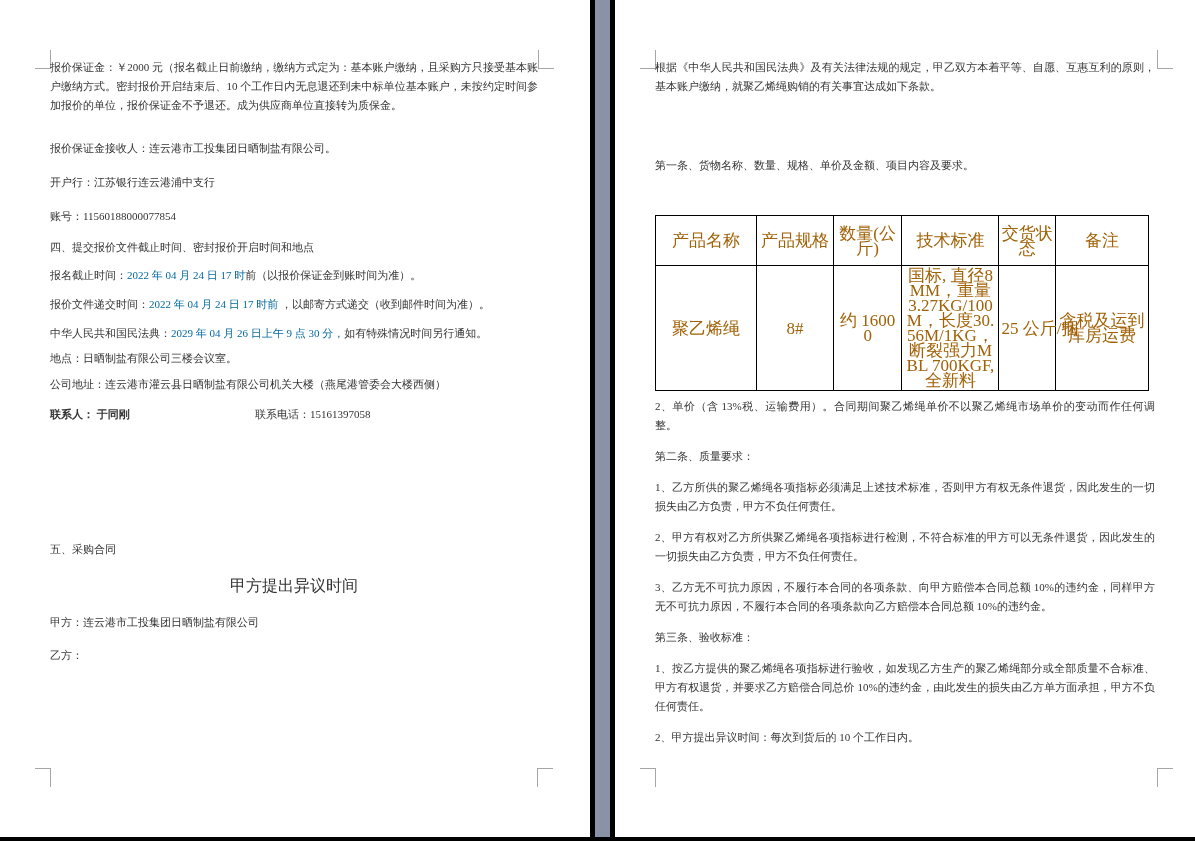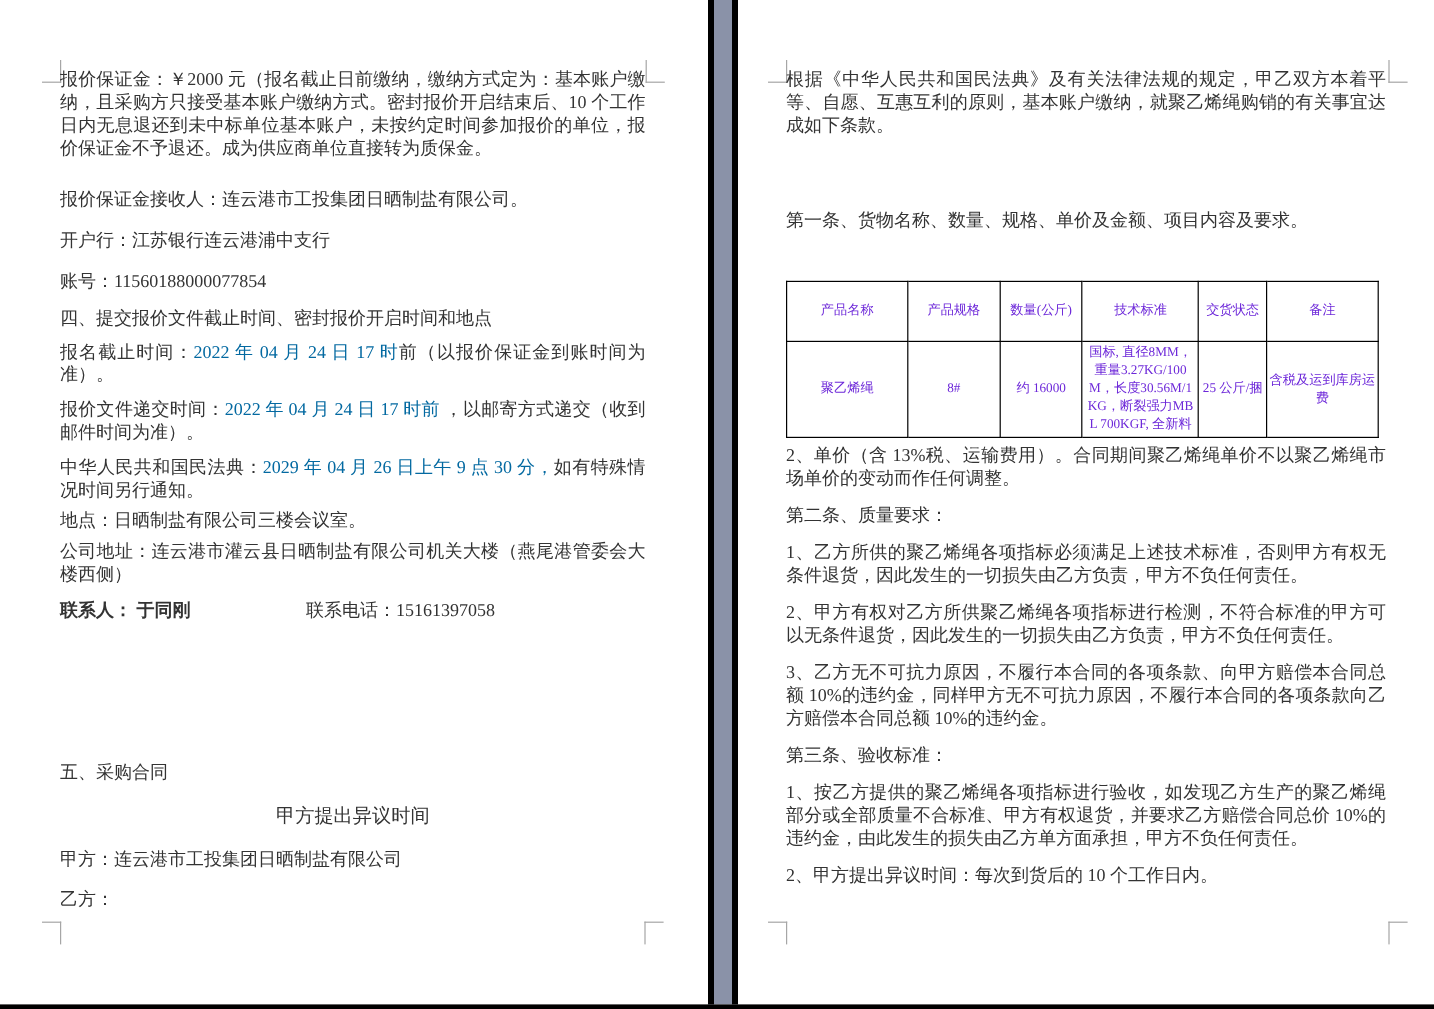--- a/index.html
+++ b/index.html
@@ -14,35 +14,35 @@
     position:absolute;left:590px;top:0;width:15px;height:837px;
     background:#8A92A8;border-left:5px solid #000;border-right:5px solid #000;
   }
   #page-right{left:615px;width:580px;}
   #bottom-bar{position:absolute;left:0;top:837px;width:1195px;height:4px;background:#000;}
 
   .content{position:absolute;color:#333;}
   #content-left{left:50px;top:58px;width:488px;}
   #content-right{left:40px;top:58px;width:500px;}
 
-  p{margin:0 0 15px 0;font-size:15px;line-height:19px;text-align:justify;}
+  p{margin:0 0 15px 0;font-size:11px;line-height:19px;text-align:justify;}
   .red{color:#0369a1;}
   .doc-title{text-align:center;font-size:16px;}
   .contact-name{display:inline-block;width:205px;font-weight:bold;}
 
   .mb6{margin-bottom:6px;}  .mb7{margin-bottom:7px;}  .mb9{margin-bottom:9px;}
   .mb10{margin-bottom:10px;}.mb11{margin-bottom:11px;}.mb12{margin-bottom:12px;}
   .mb14{margin-bottom:14px;}.mb17{margin-bottom:17px;}.mb18{margin-bottom:18px;}
   .mb24{margin-bottom:24px;}.mb40{margin-bottom:40px;}.mb60{margin-bottom:60px;}
   .mb116{margin-bottom:116px;}
 
   table.goods{border-collapse:collapse;table-layout:fixed;width:494px;margin:0 0 6px 0;}
   table.goods th,table.goods td{
     border:1.5px solid #000;font-weight:normal;text-align:center;vertical-align:middle;
-    font-size:11px;line-height:15px;padding:2px;color:#6d28d9;word-break:break-all;
+    font-size:17px;line-height:15px;padding:2px;color:#a16207;word-break:break-all;
   }
   table.goods tr.hdr{height:50px;}
   table.goods tr.data{height:80px;}
   td.cell-tech{font-size:12px;line-height:14px;padding:1px;}
   td.cell-delivery{white-space:nowrap;font-size:11.5px;padding:0;}
 
   .crop{position:absolute;width:15px;height:18px;}
   .crop.tl{border-right:1px solid #A6A6A6;border-bottom:1px solid #A6A6A6;}
   .crop.tr{border-left:1px solid #A6A6A6;border-bottom:1px solid #A6A6A6;}
   .crop.bl{border-right:1px solid #A6A6A6;border-top:1px solid #A6A6A6;}

